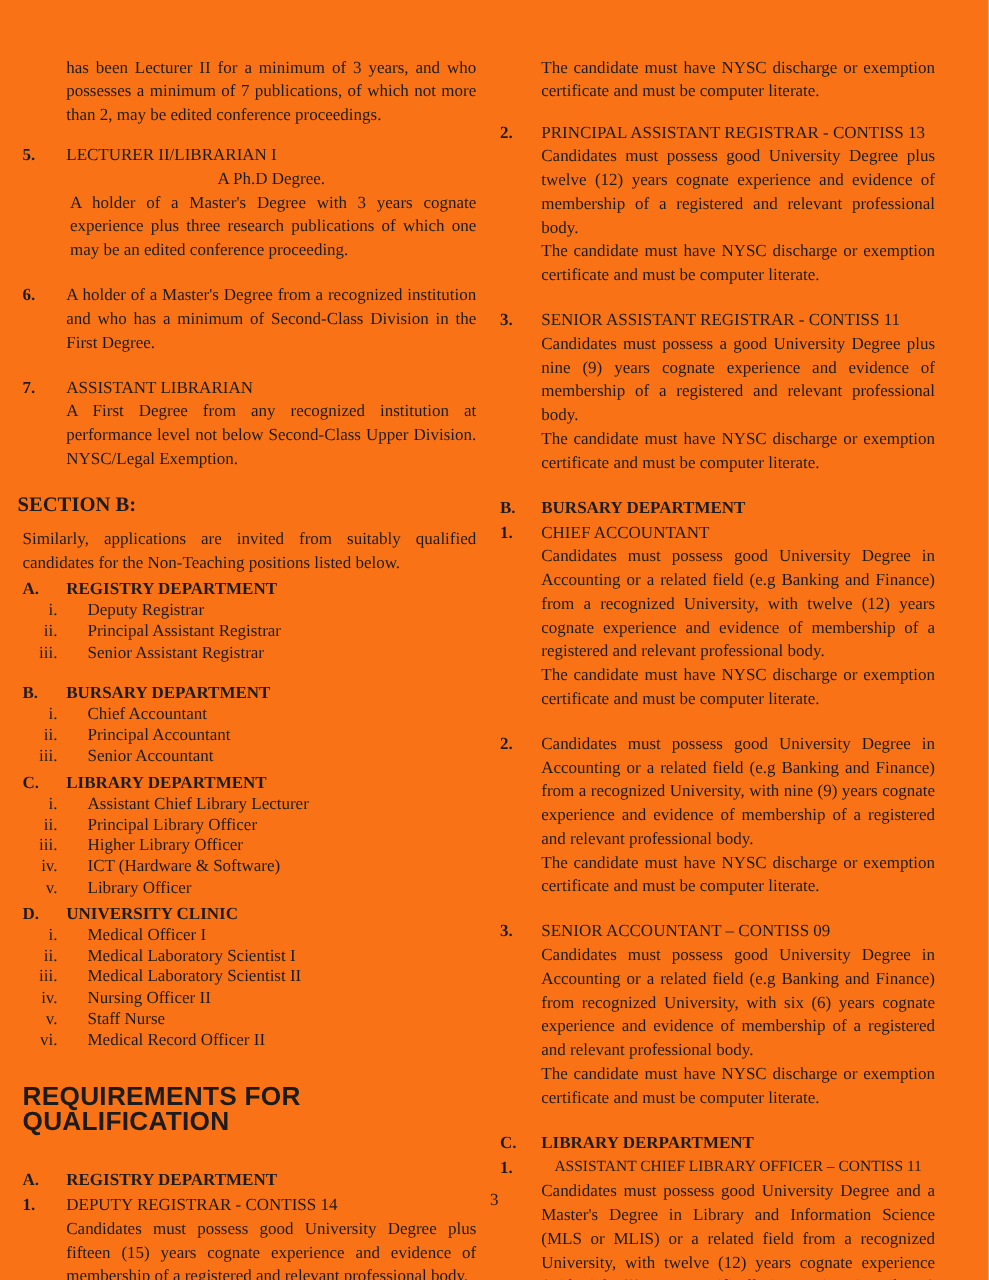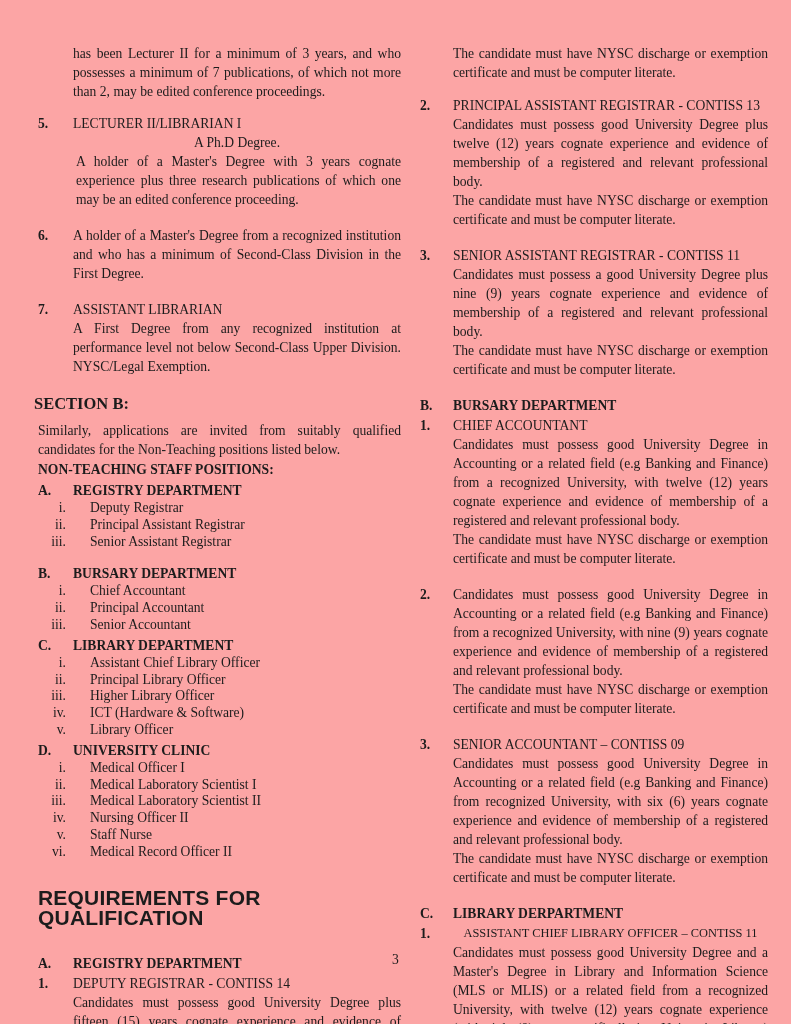--- a/index.html
+++ b/index.html
@@ -1,18 +1,18 @@
 <!DOCTYPE html>
 <html><head>
 <meta charset="utf-8">
 <style>
   html,body{margin:0;padding:0;background:#e9e9e9;}
   .page{
-    width:791px;height:1024px;background:#fca5a5;box-sizing:border-box;
-    padding:44px 29px 0 38px;position:relative;overflow:hidden;
+    width:791px;height:1024px;background:#f97316;box-sizing:border-box;
+    padding:44px 29px 0 18px;position:relative;overflow:hidden;
     font-family:"Liberation Serif", serif;font-size:13.6px;line-height:19px;color:#1c1c1c;
   }
   .columns{display:flex;gap:19px;}
   .col-left{width:363px;flex:none;}
   .col-right{width:348px;flex:none;}
 
   .para{margin:0;text-align:justify;}
   .cont4{margin-left:35px;margin-bottom:13px;}
   .cont-right{margin-left:33px;margin-bottom:14px;}
 
@@ -78,21 +78,20 @@
       <div class="num-item">
         <span class="num">7.</span>
         <div class="item-body">
           <div class="title">ASSISTANT LIBRARIAN</div>
           <p class="para">A First Degree from any recognized institution at performance level not below Second-Class Upper Division. NYSC/Legal Exemption.</p>
         </div>
       </div>
 
       <h2 class="section-heading">SECTION B:</h2>
       <p class="para">Similarly, applications are invited from suitably qualified candidates for the Non-Teaching positions listed below.</p>
-      <div class="subheading">NON-TEACHING STAFF POSITIONS:</div>
 
       <div class="dept-row">
         <span class="dept-letter">A.</span>
         <span>REGISTRY DEPARTMENT</span>
       </div>
       <div class="pos-row">
         <span class="pos-num">i.</span>
         <span class="pos-label">Deputy Registrar</span>
       </div>
       <div class="pos-row">
@@ -120,21 +119,21 @@
         <span class="pos-num">iii.</span>
         <span class="pos-label">Senior Accountant</span>
       </div>
 
       <div class="dept-row">
         <span class="dept-letter">C.</span>
         <span>LIBRARY DEPARTMENT</span>
       </div>
       <div class="pos-row">
         <span class="pos-num">i.</span>
-        <span class="pos-label">Assistant Chief Library Officer</span>
+        <span class="pos-label">Assistant Chief Library Lecturer</span>
       </div>
       <div class="pos-row">
         <span class="pos-num">ii.</span>
         <span class="pos-label">Principal Library Officer</span>
       </div>
       <div class="pos-row">
         <span class="pos-num">iii.</span>
         <span class="pos-label">Higher Library Officer</span>
       </div>
       <div class="pos-row">

